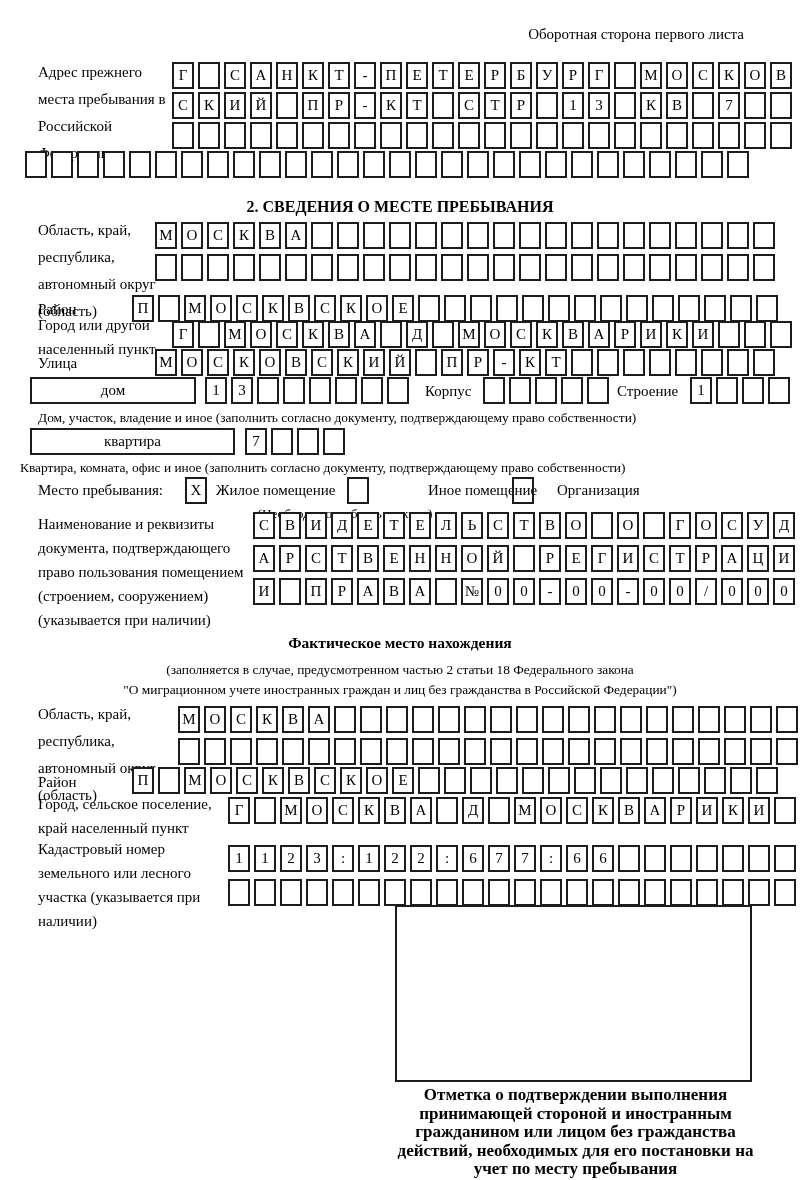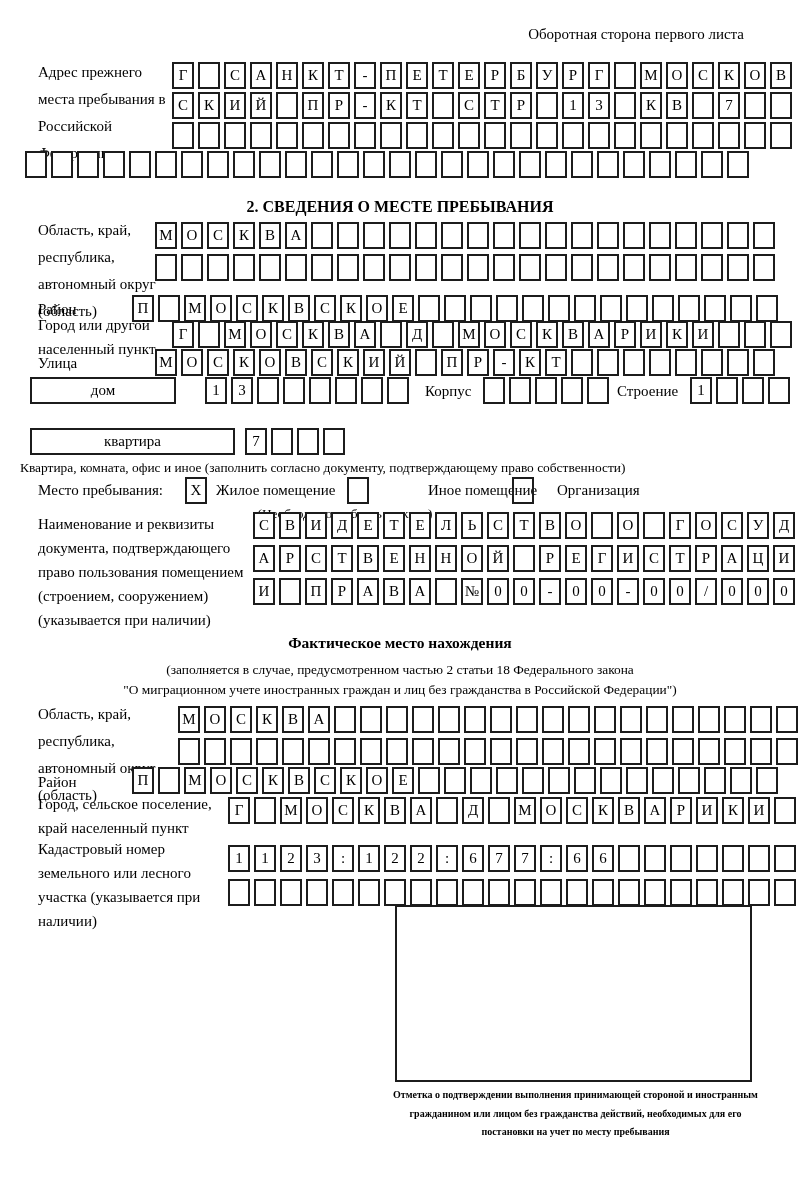--- a/index.html
+++ b/index.html
@@ -12,21 +12,21 @@
   .center{text-align:center;width:800px;left:0;}
   .title{font-weight:bold;font-size:16px;}
   .cellrow{display:flex;gap:4px;}
   .cell{width:22px;height:27px;box-sizing:border-box;border:2px solid #1c1c1c;background:#fff;
         display:flex;align-items:center;justify-content:center;font-size:15px;flex:none;}
   .widebox{box-sizing:border-box;border:2px solid #1c1c1c;height:27px;display:flex;
            align-items:center;justify-content:center;font-size:15px;}
   .checkbox{width:22px;height:27px;box-sizing:border-box;border:2px solid #1c1c1c;
             display:flex;align-items:center;justify-content:center;font-size:15px;flex:none;}
   .stampbox{box-sizing:border-box;border:2px solid #1c1c1c;background:#fff;}
-  .stampnote{font-size:10px;line-height:18.5px;font-weight:600;text-align:center;}
+  .stampnote{font-size:17px;line-height:18.5px;font-weight:600;text-align:center;}
 </style>
 </head>
 <body>
 
 <div class="page">
 
   <div class="abs label" style="top:22px;right:56px;">Оборотная сторона первого листа</div>
 
   <div class="abs label-tall" style="left:38px;top:59px;width:142px;">Адрес прежнего места пребывания в Российской Федерации</div>
   <div class="abs cellrow" style="left:172px;top:62px;">
@@ -272,21 +272,21 @@
       <span class="cell"></span>
       <span class="cell"></span>
       <span class="cell"></span>
       <span class="cell"></span>
       <span class="cell"></span>
       <span class="cell"></span>
       <span class="cell"></span>
       <span class="cell"></span>
     </div>
 
-  <div class="abs widebox" style="left:30px;top:377px;width:146px;">дом</div>
+  <div class="abs widebox" style="left:30px;top:377px;width:166px;">дом</div>
   <div class="abs cellrow" style="left:205px;top:377px;">
       <span class="cell">1</span>
       <span class="cell">3</span>
       <span class="cell"></span>
       <span class="cell"></span>
       <span class="cell"></span>
       <span class="cell"></span>
       <span class="cell"></span>
       <span class="cell"></span>
     </div>
@@ -298,20 +298,21 @@
       <span class="cell"></span>
       <span class="cell"></span>
     </div>
   <div class="abs label" style="left:617px;top:379px;">Строение</div>
   <div class="abs cellrow" style="left:690px;top:377px;">
       <span class="cell">1</span>
       <span class="cell"></span>
       <span class="cell"></span>
       <span class="cell"></span>
     </div>
+  <div class="abs note" style="left:38px;top:408px;">Дом, участок, владение и иное (заполнить согласно документу, подтверждающему право собственности)</div>
 
   <div class="abs widebox" style="left:30px;top:428px;width:205px;">квартира</div>
   <div class="abs cellrow" style="left:245px;top:428px;">
       <span class="cell">7</span>
       <span class="cell"></span>
       <span class="cell"></span>
       <span class="cell"></span>
     </div>
   <div class="abs note" style="left:20px;top:458px;">Квартира, комната, офис и иное (заполнить согласно документу, подтверждающему право собственности)</div>
 

